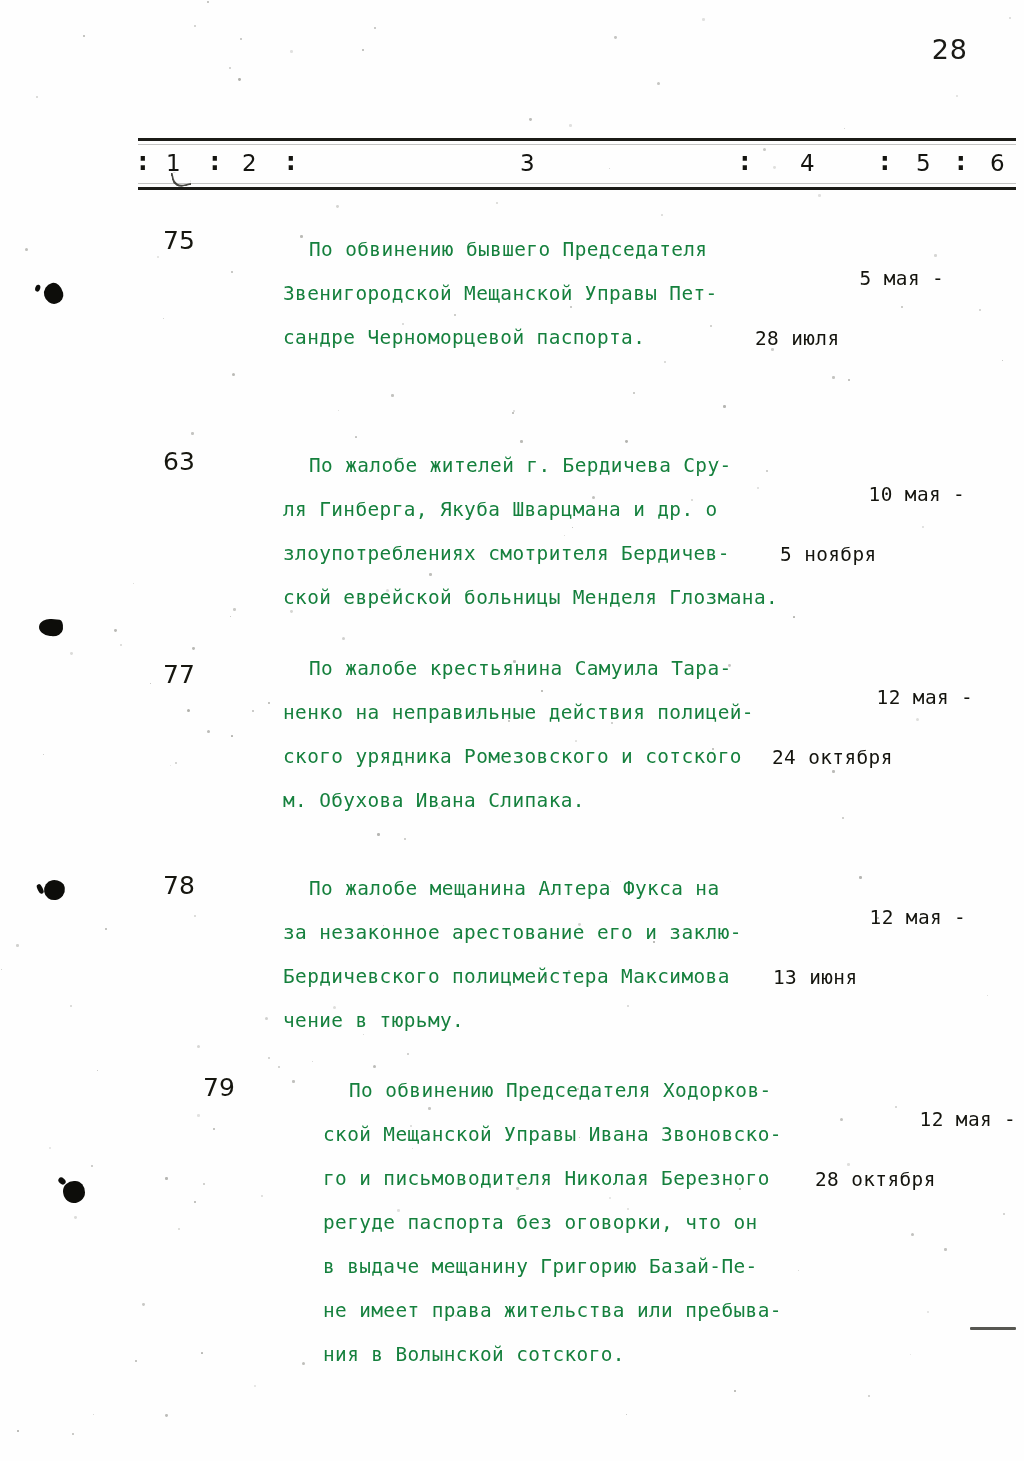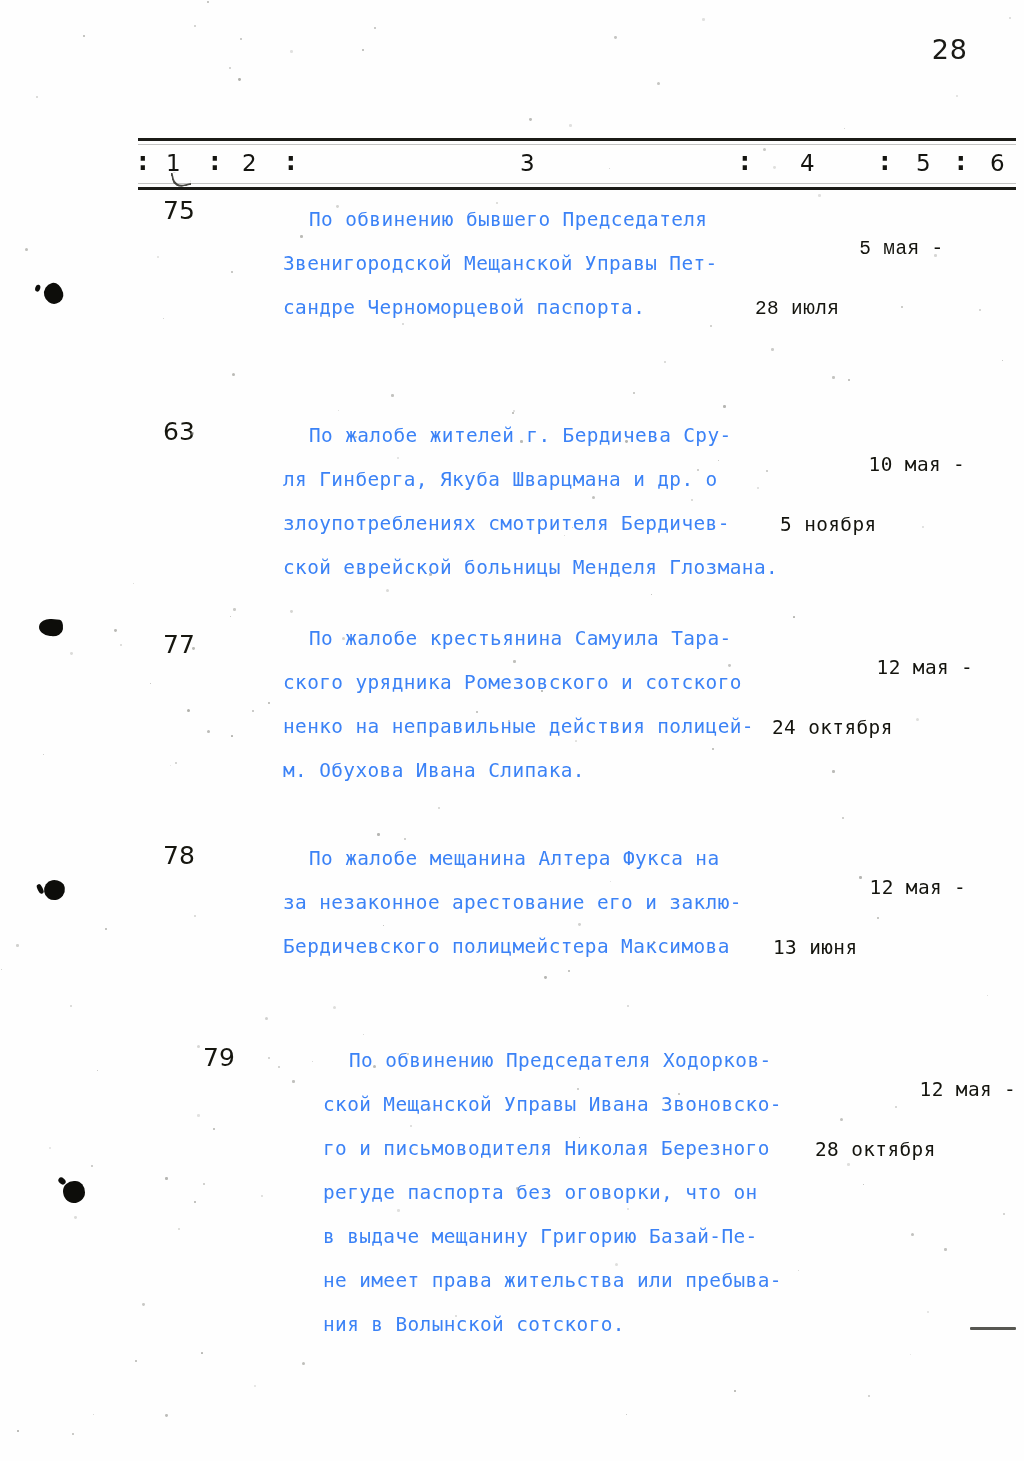--- a/index.html
+++ b/index.html
@@ -86,21 +86,21 @@
     border-bottom: 2px solid #2a2a24;
     border-bottom-left-radius: 10px;
     transform: rotate(-12deg);
     opacity: .85;
   }
 
   
   #rows {
     position: absolute;
     left: 0;
-    top: 180px;
+    top: 210px;
     width: 1024px;
   }
   .row {
     position: relative;
     width: 100%;
   }
   .row-num {
     position: absolute;
     left: 163px;
     font-family: "DejaVu Sans", "Liberation Sans", sans-serif;
@@ -110,21 +110,21 @@
   .row-body {
     position: absolute;
     left: 283px;
     width: 478px;
   }
   .row-body .line {
     font-size: 19.4px;
     line-height: 44px;
     letter-spacing: 0.4px;
     white-space: pre;
-    color: #3b82f6;
+    color: #15803d;
   }
   .row-body .line.indent { text-indent: 26px; }
 
   .row-dates {
     position: absolute;
     width: 250px;
     font-size: 19.4px;
     letter-spacing: 0.4px;
     line-height: 30px;
     white-space: pre;
@@ -234,21 +234,21 @@
 
   <div id="rows">
 
     <div class="row" style="height:208px;">
       <div class="row-num" style="top:16px;">75</div>
       <div class="row-body" style="top:18px;">
         <div class="line indent">По обвинению бывшего Председателя</div>
         <div class="line">Звенигородской Мещанской Управы Пет-</div>
         <div class="line">сандре Черноморцевой паспорта.</div>
       </div>
-      <div class="row-dates" style="left:763px; top:24px;font-family:Liberation Mono, monospace;">
+      <div class="row-dates" style="left:763px; top:24px;">
         <span>5 мая -</span>
         <span class="d2" style="margin-left:-8px;">28 июля</span>
       </div>
     </div>
 
     <div class="row" style="height:207px;">
       <div class="row-num" style="top:29px;">63</div>
       <div class="row-body" style="top:26px;">
         <div class="line indent">По жалобе жителей г. Бердичева Сру-</div>
         <div class="line">ля Гинберга, Якуба Шварцмана и др. о</div>
@@ -258,36 +258,37 @@
       <div class="row-dates" style="left:772px; top:32px;">
         <span>10 мая -</span>
         <span class="d2" style="margin-left:8px;">5 ноября</span>
       </div>
     </div>
 
     <div class="row" style="height:208px;">
       <div class="row-num" style="top:35px;">77</div>
       <div class="row-body" style="top:22px;">
         <div class="line indent">По жалобе крестьянина Самуила Тара-</div>
+        <div class="line">ненко на неправильные действия полицей-</div>
         <div class="line">ского урядника Ромезовского и сотского</div>
-        <div class="line">ненко на неправильные действия полицей-</div>
         <div class="line">м. Обухова Ивана Слипака.</div>
       </div>
       <div class="row-dates" style="left:780px; top:28px;">
         <span>12 мая -</span>
         <span class="d2" style="margin-left:-8px;">24 октября</span>
       </div>
     </div>
 
     <div class="row" style="height:198px;">
       <div class="row-num" style="top:38px;">78</div>
       <div class="row-body" style="top:34px;">
         <div class="line indent">По жалобе мещанина Алтера Фукса на</div>
         <div class="line">за незаконное арестование его и заклю-</div>
         <div class="line">Бердичевского полицмейстера Максимова</div>
+        <div class="line">чение в тюрьму.</div>
       </div>
       <div class="row-dates" style="left:773px; top:40px;">
         <span>12 мая -</span>
         <span class="d2" style="margin-left:0px;">13 июня</span>
       </div>
     </div>
 
     <div class="row" style="height:330px;margin-left:40px;">
       <div class="row-num" style="top:42px;">79</div>
       <div class="row-body" style="top:38px; width:500px;">

